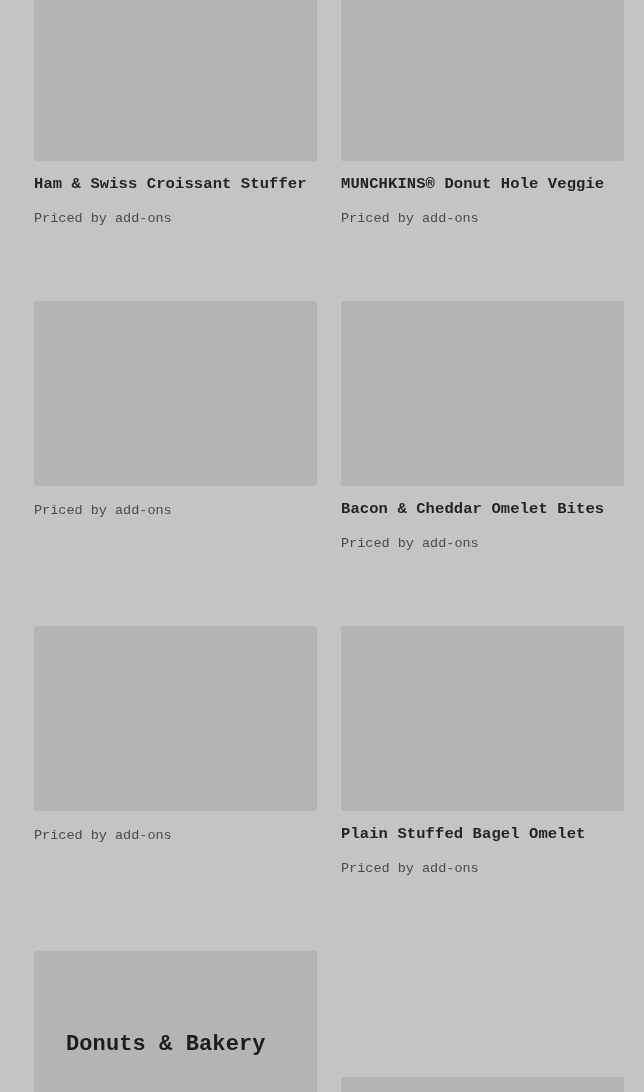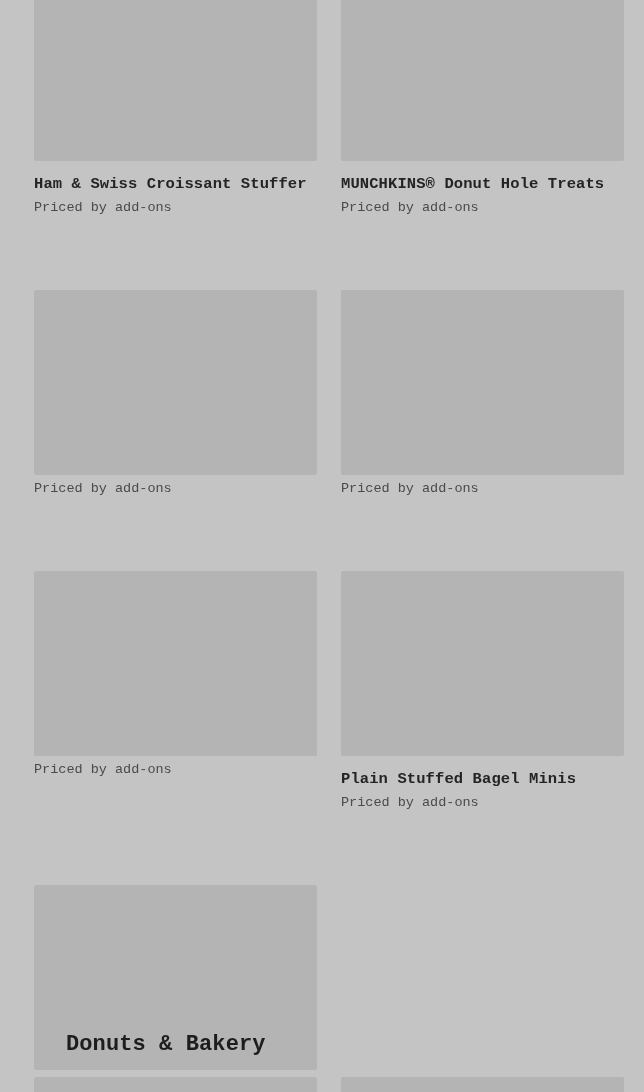--- a/index.html
+++ b/index.html
@@ -71,21 +71,21 @@
     line-height: 20px;
     margin-top: 13px;
     white-space: nowrap;
   }
 
   .product-price-note {
     font-size: 13.5px;
     font-weight: normal;
     color: #4a4a4a;
     line-height: 18px;
-    margin-top: 5px;
+    margin-top: 16px;
     white-space: nowrap;
   }
 
   .row-gap {
     height: 73px;
   }
 
   
   .section-heading {
     position: absolute;
@@ -121,48 +121,49 @@
   <div class="product-grid">
 
     <div class="grid-row">
       <div class="product-card row-first">
         <div class="product-image"></div>
         <div class="product-title">Ham &amp; Swiss Croissant Stuffer</div>
         <div class="product-price-note">Priced by add-ons</div>
       </div>
       <div class="product-card row-first">
         <div class="product-image"></div>
-        <div class="product-title">MUNCHKINS® Donut Hole Treats</div>
+        <div class="product-title">MUNCHKINS® Donut Hole Veggie</div>
         <div class="product-price-note">Priced by add-ons</div>
       </div>
     </div>
 
     <div class="row-gap"></div>
 
     <div class="grid-row">
       <div class="product-card">
         <div class="product-image"></div>
         <div class="product-price-note">Priced by add-ons</div>
       </div>
       <div class="product-card">
         <div class="product-image"></div>
+        <div class="product-title">Bacon &amp; Cheddar Omelet Bites</div>
         <div class="product-price-note">Priced by add-ons</div>
       </div>
     </div>
 
     <div class="row-gap"></div>
 
     <div class="grid-row">
       <div class="product-card">
         <div class="product-image"></div>
         <div class="product-price-note">Priced by add-ons</div>
       </div>
       <div class="product-card">
         <div class="product-image"></div>
-        <div class="product-title">Plain Stuffed Bagel Minis</div>
+        <div class="product-title">Plain Stuffed Bagel Omelet</div>
         <div class="product-price-note">Priced by add-ons</div>
       </div>
     </div>
 
     <div class="row-gap"></div>
 
     <div class="grid-row">
       <div class="product-card">
         <div class="product-image"></div>
 

